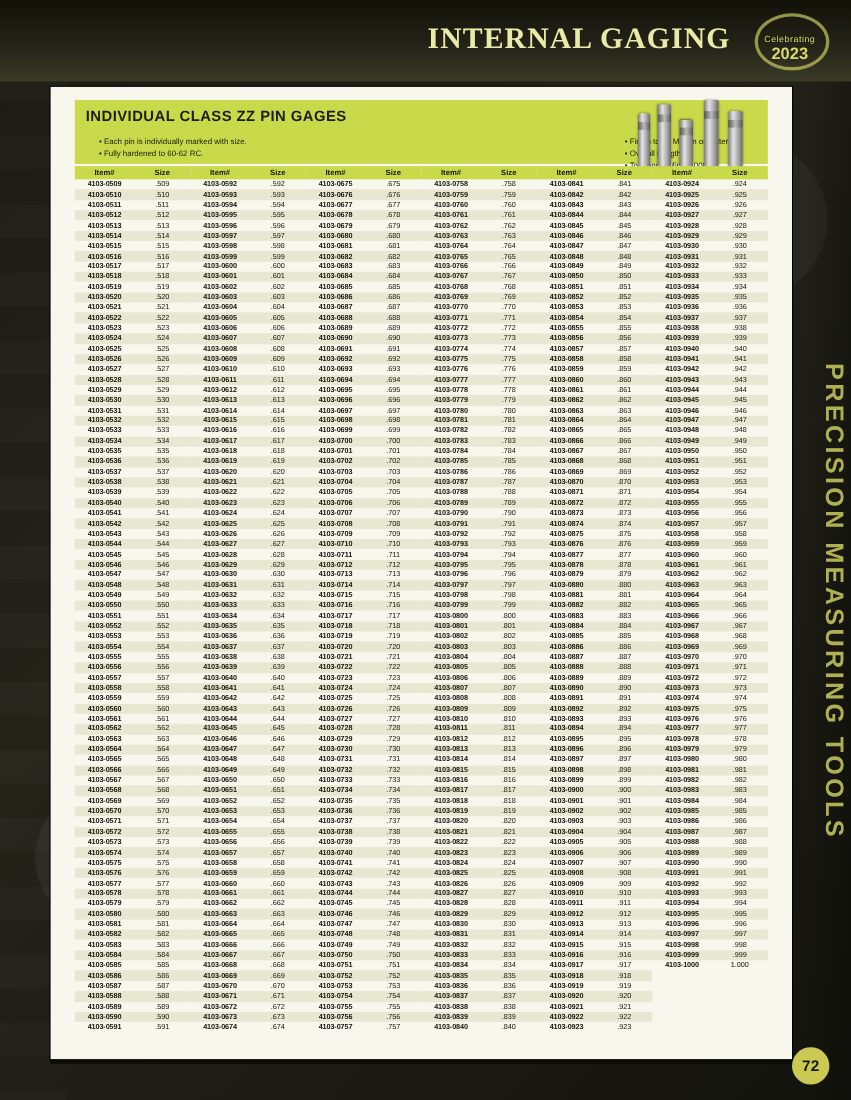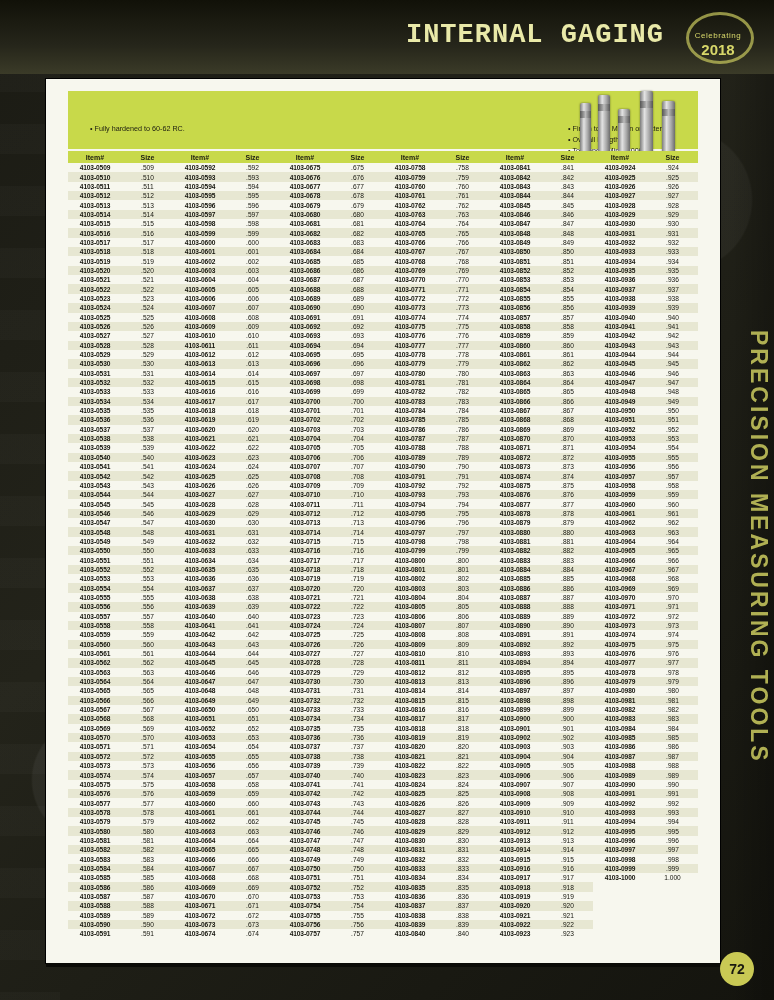--- a/index.html
+++ b/index.html
@@ -24,21 +24,21 @@
     opacity:.6;
   }
   
   .topbar{
     position:absolute;left:0;top:0;width:774px;height:74px;
     background:linear-gradient(180deg,#111108 0%,#25251a 60%,#3b3b28 100%);
   }
   .topbar-title{
     position:absolute;right:110px;top:20px;
     color:#e9e9a8;font-size:27px;font-weight:bold;letter-spacing:1px;
-    font-family:Liberation Mono, monospace;
+    font-family:Liberation Serif, serif;
   }
   .celebrating{
     position:absolute;right:14px;top:10px;width:84px;height:58px;
     color:#d8d86a;font-size:8px;text-align:center;line-height:1.1;
   }
   .celebrating .ring{
     position:absolute;left:10px;top:2px;width:62px;height:46px;
     border:3px solid #c9c95e;border-radius:50%;opacity:.7;
   }
   .celebrating .txt1{position:absolute;left:0;top:22px;width:84px;font-size:8px;letter-spacing:.5px;}
@@ -121,31 +121,33 @@
 <body>
 
 <div class="page">
   <div class="gearshade"></div>
 
   <div class="topbar">
     <div class="topbar-title">INTERNAL GAGING</div>
     <div class="celebrating">
       <div class="ring"></div>
       <div class="txt1">Celebrating</div>
-      <div class="txt2">2018</div>
+      <div class="txt2">2023</div>
     </div>
   </div>
 
   <div class="sidebar-strip"></div>
   <div class="sidetext">PRECISION MEASURING TOOLS</div>
   <div class="pagenum">72</div>
 
   <div class="sheet">
     <div class="headband">
+      <h1>INDIVIDUAL CLASS ZZ PIN GAGES</h1>
       <div class="bullets">
+          <div>Each pin is individually marked with size.</div>
           <div>Fully hardened to 60-62 RC.</div>
         </div>
       <div class="bullets2">
           <div>Finish to 10 Micron or better.</div>
           <div>Overall Length: 2"</div>
           <div>Tolerance: Minus .0002"</div>
         </div>
       <div class="pinphoto">
         <div class="pin" style="left:2px;width:11px;height:56px;">
             <div class="band" style="top:8px;"></div>

